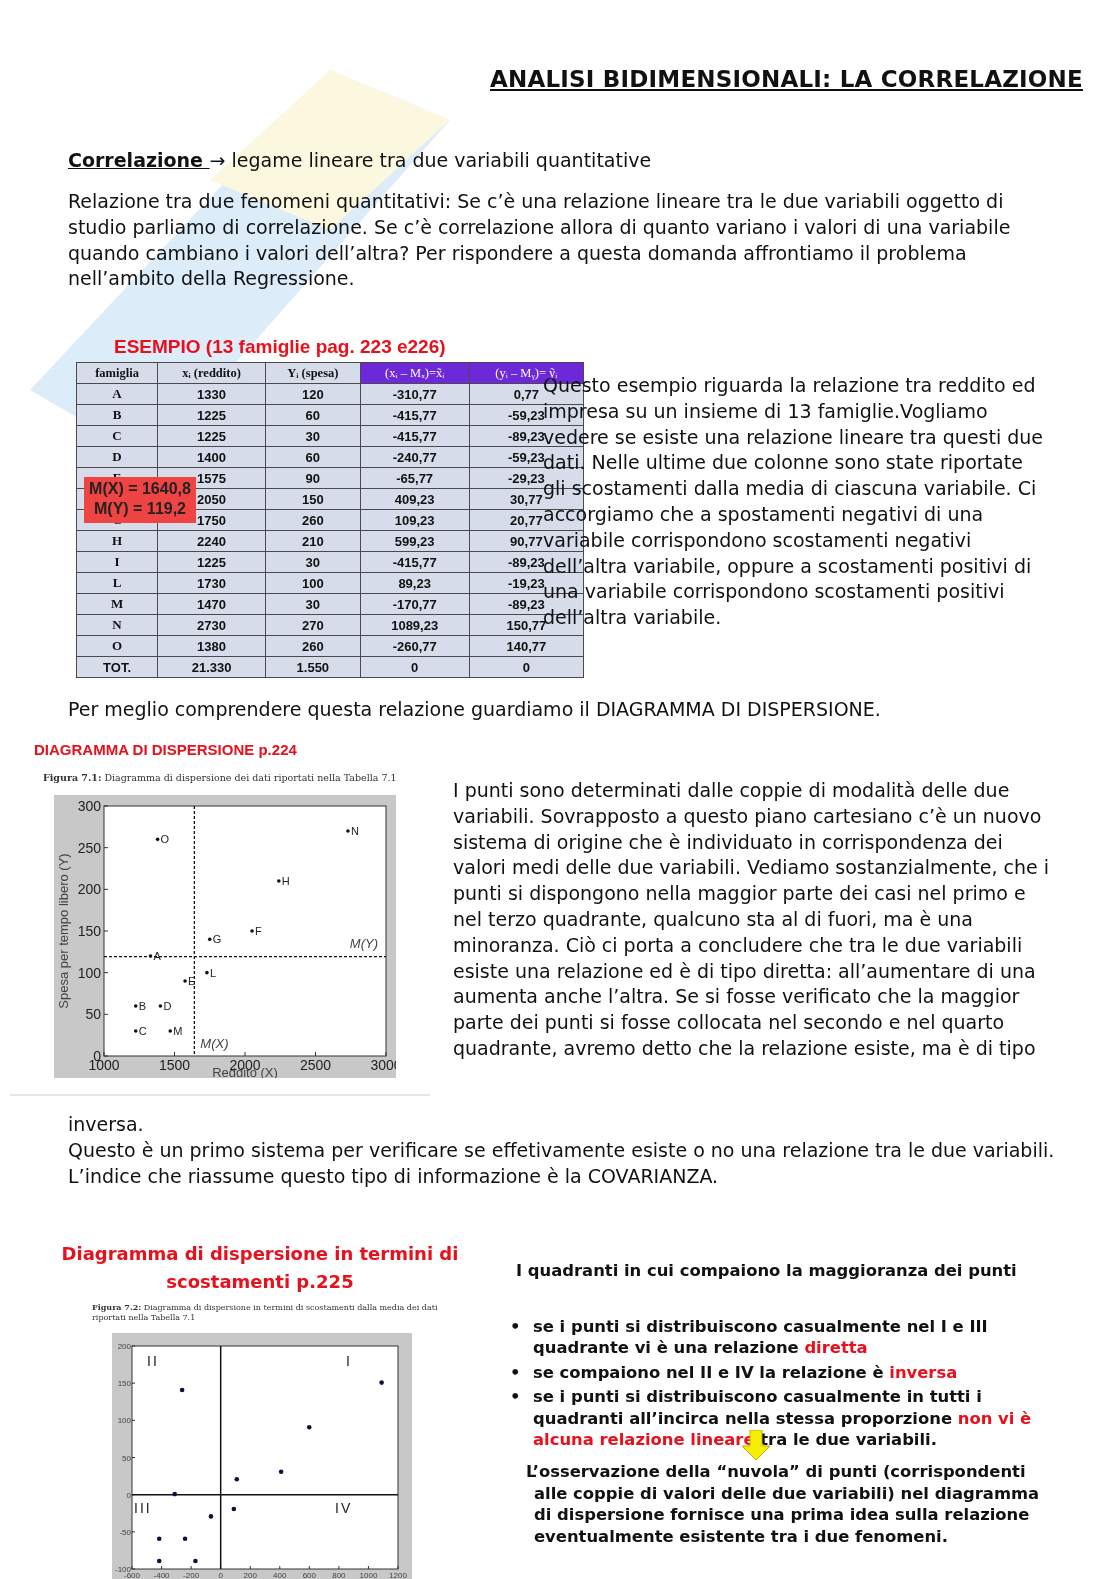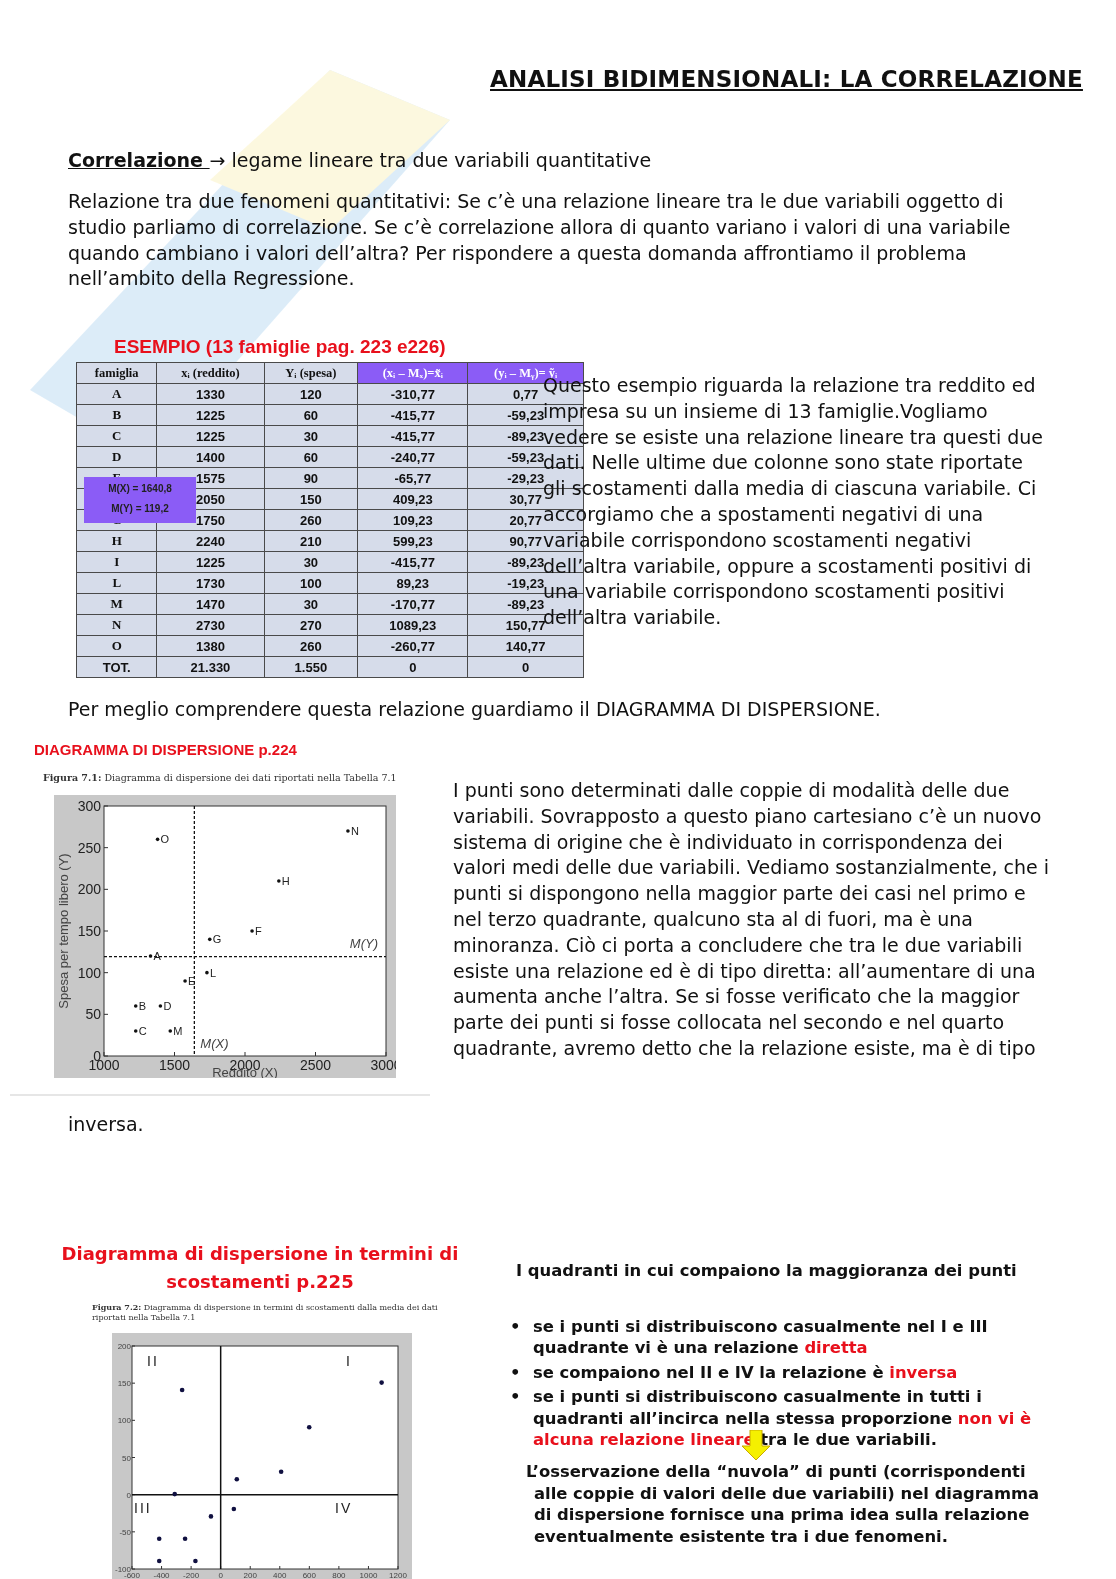--- a/index.html
+++ b/index.html
@@ -29,25 +29,25 @@
   }
   table.tbl {
     position: absolute; left: 76px; top: 362px; width: 508px;
     border-collapse: collapse; font-family: "Liberation Sans", sans-serif;
     font-size: 13px; font-weight: bold; background: #d6dcea;
   }
   table.tbl th, table.tbl td {
     border: 1px solid #4a4a4a; text-align: center; height: 20px; padding: 0;
   }
   table.tbl th { font-family: "Liberation Serif", serif; font-size: 12.5px; background: #d6dcea; }
-  table.tbl th.dev { background: #8b5cf6; color: #ffffff; font-weight: bold; }
+  table.tbl th.dev { background: #6d28d9; color: #ffffff; font-weight: normal; }
   table.tbl td.lbl { font-family: "Liberation Serif", serif; }
   .mean-box {
-    left: 84px; top: 477px; width: 112px; height: 44px; background: #8b5cf6;
-    font-family: "Liberation Sans", sans-serif; font-weight: bold; font-size: 10px;
+    left: 84px; top: 477px; width: 112px; height: 44px; background: #ef4444;
+    font-family: "Liberation Sans", sans-serif; font-weight: bold; font-size: 16px;
     text-align: center; line-height: 20px; padding-top: 2px; color: #222;
   }
   .ex-text { left: 543px; top: 373px; width: 505px; }
 
   .lead2 { left: 68px; top: 697px; }
 
   
   .sc1-title {
     left: 34px; top: 741px; font-family: "Liberation Sans", sans-serif;
     font-weight: bold; font-size: 15px; color: #e8101c;
@@ -274,20 +274,21 @@
       <circle cx="293.93" cy="36" r="1.8" fill="#111"></circle>
       <text x="296.93" y="40" font-size="11" fill="#222">N</text>
       <circle cx="103.58" cy="44.333333333333314" r="1.8" fill="#111"></circle>
       <text x="106.58" y="48.333333333333314" font-size="11" fill="#222">O</text>
     </svg>
 </div>
 <div class="abs sc1-sep"></div>
 <div class="abs para sc1-text"> I punti sono determinati dalle coppie di modalità delle due variabili. Sovrapposto a questo piano cartesiano c’è un nuovo sistema di origine che è individuato in corrispondenza dei valori medi delle due variabili. Vediamo sostanzialmente, che i punti si dispongono nella maggior parte dei casi nel primo e nel terzo quadrante, qualcuno sta al di fuori, ma è una minoranza. Ciò ci porta a concludere che tra le due variabili esiste una relazione ed è di tipo diretta: all’aumentare di una aumenta anche l’altra. Se si fosse verificato che la maggior parte dei punti si fosse collocata nel secondo e nel quarto quadrante, avremo detto che la relazione esiste, ma è di tipo</div>
 <div class="abs para tail-text">
   <div>inversa.</div>
+  <div>Questo è un primo sistema per verificare se effetivamente esiste o no una relazione tra le due variabili. L’indice che riassume questo tipo di informazione è la COVARIANZA.</div>
 </div>
 
 <div class="abs sc2-title">
   <div>Diagramma di dispersione in termini di</div>
   <div>scostamenti  p.225</div>
 </div>
 <div class="abs sc2-cap">
   <b>Figura 7.2:</b><span> Diagramma di dispersione in termini di scostamenti dalla media dei dati riportati nella Tabella 7.1</span>
 </div>
 <div class="abs sc2-wrap">

